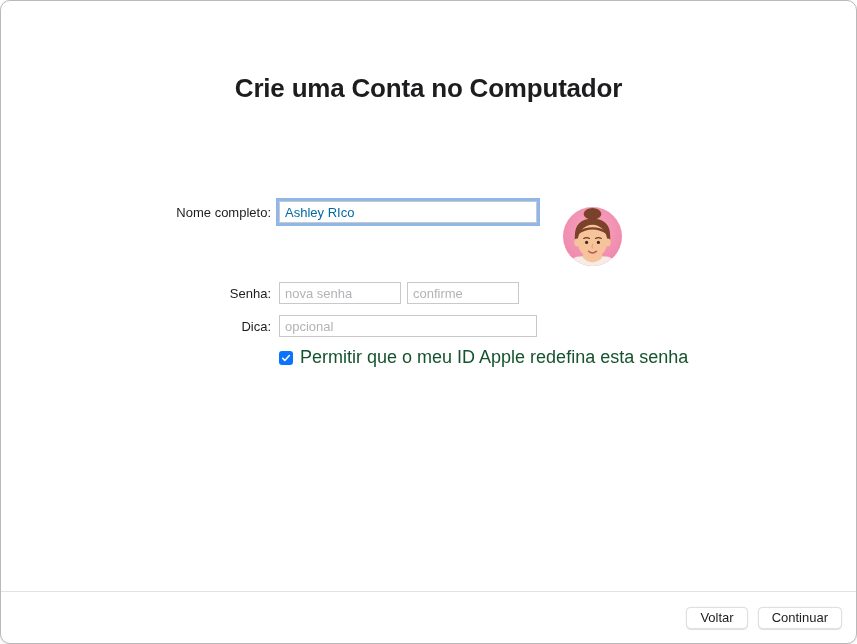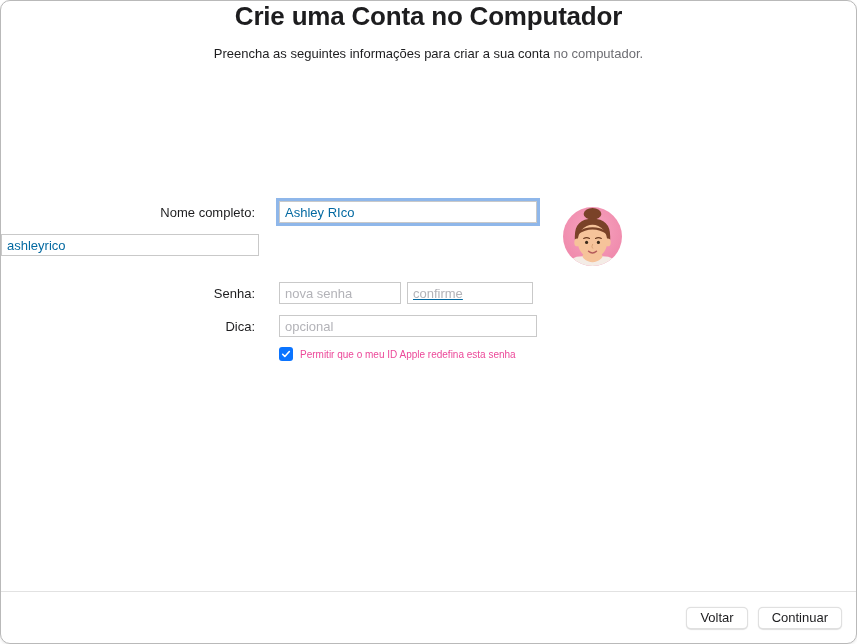--- a/index.html
+++ b/index.html
@@ -17,20 +17,21 @@
     position: relative;
     width: 857px;
     height: 644px;
     border: 1px solid #b9b9b9;
     border-radius: 10px;
     background: #fff;
     box-shadow: 0 1px 3px rgba(0,0,0,0.1);
   }
   .header {
     text-align: center;
+    margin-top: 72px;
   }
   .title {
     font-size: 26px;
     font-weight: 700;
     letter-spacing: -0.2px;
   }
   .subtitle {
     margin-top: 14px;
     font-size: 13px;
     color: #1d1d1f;
@@ -45,21 +46,21 @@
   }
   .row {
     display: flex;
     align-items: center;
     height: 26px;
   }
   .row + .row { margin-top: 7px; }
   .label {
     width: 278px;
     text-align: right;
-    padding-right: 24px;
+    padding-right: 8px;
     font-size: 13px;
     color: #1d1d1f;
     flex-shrink: 0;
   }
   .field-col {
     display: flex;
     gap: 6px;
     align-items: center;
   }
   input[type="text"], input[type="password"] {
@@ -75,21 +76,21 @@
   input::placeholder { color: #b3b3b8; }
 
   .input-full { width: 258px; }
   .input-focused {
     outline: 3px solid #8fb7ea;
     border-color: #6895d6;
     outline-offset: 0;
     border-radius: 1px;
   }
   .pw1 { width: 122px; }
-  .pw2 { width: 126px; text-decoration: underline; }
+  .pw2 { width: 112px; }
 
   .helper-row {
     display: flex;
     height: auto;
   }
   .helper-text {
     font-size: 11px;
     color: #8e8e93;
     padding-top: 1px;
     padding-left: 1px;
@@ -105,21 +106,21 @@
     height: 14px;
     border-radius: 3px;
     background: #0b74ff;
     display: inline-flex;
     align-items: center;
     justify-content: center;
     margin-right: 7px;
     flex-shrink: 0;
   }
   .checkbox svg { width: 10px; height: 10px; display: block; }
-  .checkbox-label { font-size: 10px; color: #ec4899; }
+  .checkbox-label { font-size: 18px; color: #14532d; }
 
   .avatar {
     position: absolute;
     top: 206px;
     left: 562px;
     width: 59px;
     height: 59px;
     border-radius: 50%;
     overflow: hidden;
   }
@@ -151,38 +152,32 @@
     cursor: default;
   }
 </style>
 </head>
 <body>
 
 <div class="window">
 
   <div class="header">
     <div class="title">Crie uma Conta no Computador</div>
-    <div class="subtitle">
-      <span>Preencha as seguintes informações para criar a sua conta </span><span class="muted">no computador.</span>
-    </div>
   </div>
 
   <div class="form-area">
 
     <div class="row">
       <div class="label">Nome completo:</div>
       <div class="field-col">
         <input type="text" class="input-full input-focused" value="Ashley RIco" style="">
       </div>
     </div>
 
     <div class="row">
-      <div class="field-col">
-        <input type="text" class="input-full" value="ashleyrico" style="">
-      </div>
     </div>
 
     <div class="helper-row">
       <div class="label"></div>
     </div>
 
     <div class="row" style="margin-top:22px">
       <div class="label">Senha:</div>
       <div class="field-col">
         <input type="password" class="pw1" placeholder="nova senha" style="">

